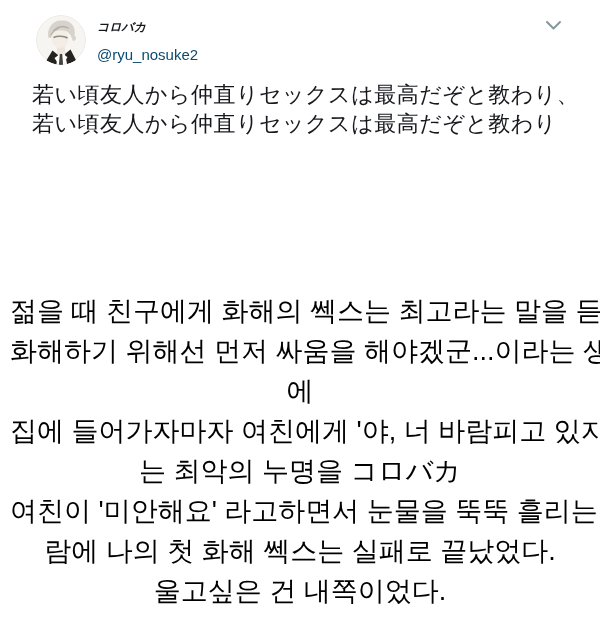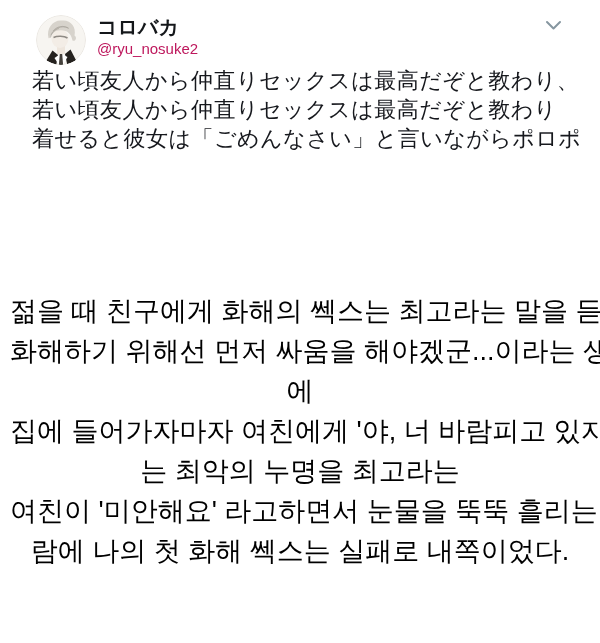--- a/index.html
+++ b/index.html
@@ -34,53 +34,54 @@
     flex: 0 0 50px;
     cursor: pointer;
   }
   .id-block {
     margin-left: 11px;
     padding-top: 2px;
     display: flex;
     flex-direction: column;
   }
   .display-name {
-    font-size: 20px;
+    font-size: 12px;
     font-weight: 700;
     color: #14171a;
     line-height: 20px;
     cursor: pointer;
+    font-style: italic;
   }
   .handle {
     font-size: 15px;
     font-weight: 400;
-    color: #be185d;
+    color: #0c4a6e;
     line-height: 19px;
-    margin-top: 2px;
+    margin-top: 8px;
     cursor: pointer;
   }
   .more-btn {
     position: absolute;
     left: 540px;
     top: 17px;
     width: 26px;
     height: 18px;
     background: none;
     border: none;
     cursor: pointer;
     display: flex;
     align-items: center;
     justify-content: center;
   }
 
   
   .tweet-body {
     position: absolute;
     left: 32px;
-    top: 66px;
+    top: 80px;
     width: 537px;
     font-size: 22px;
     line-height: 29px;
     letter-spacing: 0.5px;
     color: #16181d;
     text-align: left;
   }
   .tweet-body .text-line { white-space: nowrap; }
 
   
@@ -135,26 +136,26 @@
     <span>
       <svg width="17" height="11" viewBox="0 0 17 11" aria-hidden="true">
         <path d="M2 2 L8.5 8.5 L15 2" stroke="#8696a0" stroke-width="2" fill="none" stroke-linecap="round" stroke-linejoin="round"></path>
       </svg>
     </span>
   </button>
 
   <div class="tweet-body">
       <div class="text-line">若い頃友人から仲直りセックスは最高だぞと教わり、</div>
       <div class="text-line">若い頃友人から仲直りセックスは最高だぞと教わり</div>
-      <div class="text-line">着せると彼女は「ごめんなさい」と言いながらポロポ</div>
     </div>
 
   <div class="translation-body">
       <div class="text-line">젊을 때 친구에게 화해의 쎅스는 최고라는 말을 듣고</div>
       <div class="text-line">화해하기 위해선 먼저 싸움을 해야겠군...이라는 생각</div>
       <div class="text-line">에</div>
       <div class="text-line">집에 들어가자마자 여친에게 '야, 너 바람피고 있지' 라</div>
-      <div class="text-line">는 최악의 누명을 최고라는</div>
+      <div class="text-line">는 최악의 누명을 コロバカ</div>
       <div class="text-line">여친이 '미안해요' 라고하면서 눈물을 뚝뚝 흘리는 바</div>
-      <div class="text-line">람에 나의 첫 화해 쎅스는 실패로 내쪽이었다.</div>
+      <div class="text-line">람에 나의 첫 화해 쎅스는 실패로 끝났었다.</div>
+      <div class="text-line">울고싶은 건 내쪽이었다.</div>
     </div>
 
 </div>
 
 </body></html>

